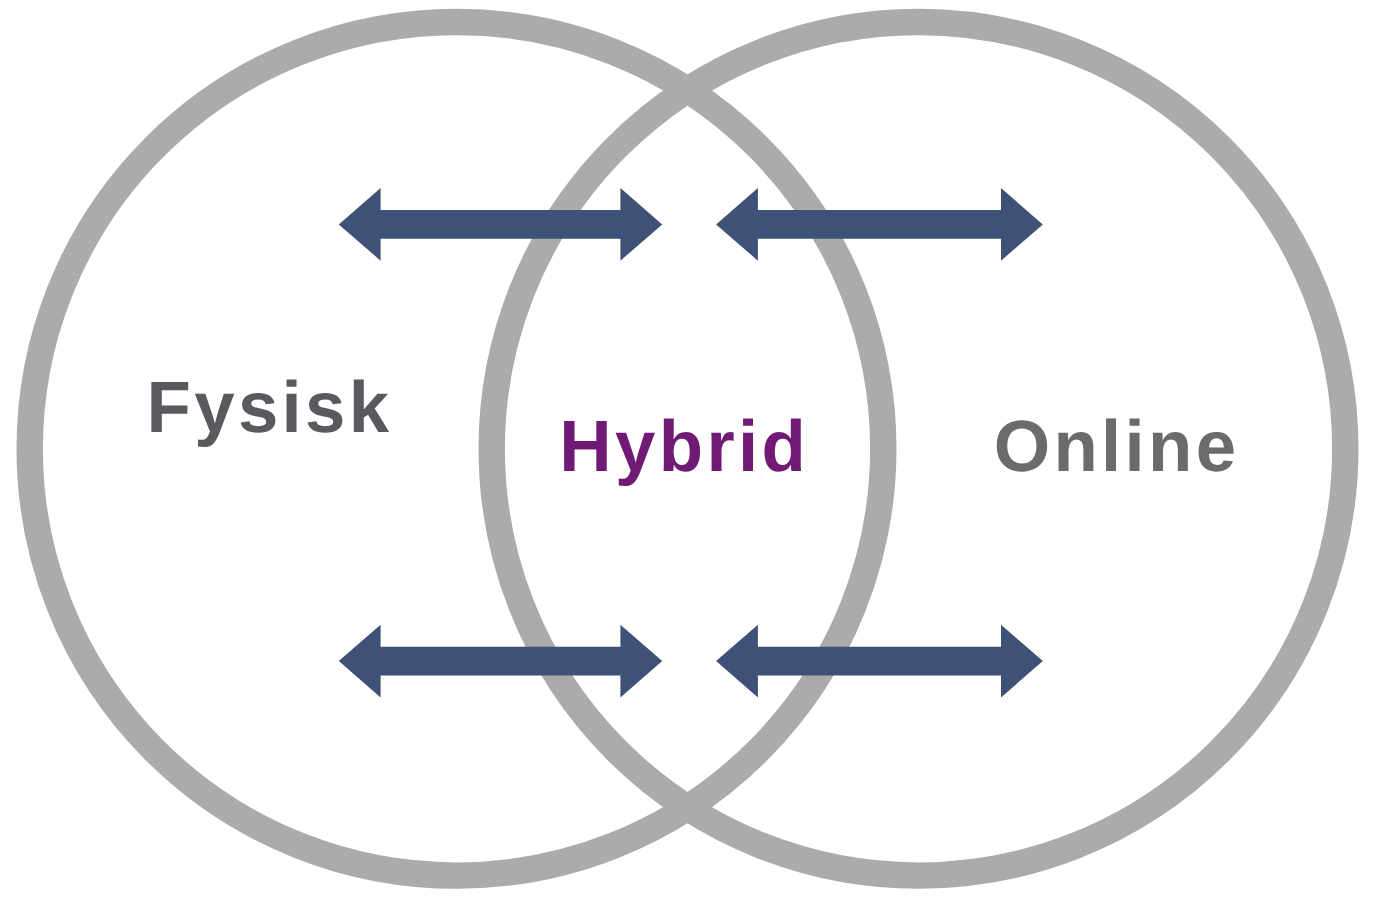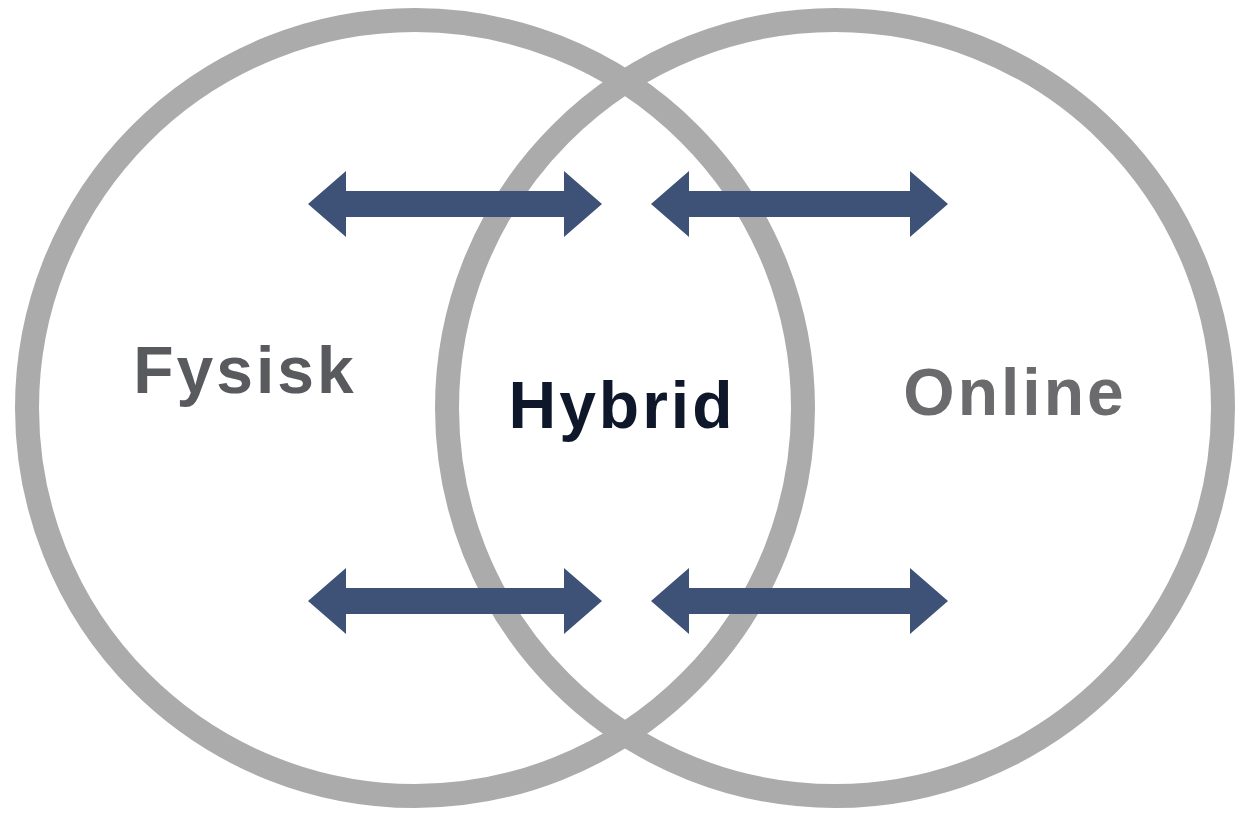--- a/index.html
+++ b/index.html
@@ -20,21 +20,21 @@
     position: absolute;
     font-weight: 700;
     font-size: 66px;
     line-height: 72px;
     letter-spacing: 3px;
     text-align: center;
     white-space: nowrap;
   }
   .label-left  { left: 45px;  top: 334px; width: 400px; }
   .label-mid   { left: 472px; top: 369px; width: 300px; }
-  .label-right { left: 865px; top: 356px; width: 300px; }
+  .label-right { left: 865px; top: 369px; width: 300px; }
   .label .line { display: block; }
 </style>
 </head>
 <body>
 
 <div class="canvas" style="background-color: rgb(255, 255, 255);">
 
   <svg class="venn-svg" viewBox="0 0 1256 830">
 
     <circle cx="415" cy="408" r="388" fill="none" stroke-width="24" stroke="#ABABAB"></circle>
@@ -43,16 +43,16 @@
     <polygon points="308,204 346,171 346,191 564,191 564,171 602,204 564,237 564,217 346,217 346,237" fill="#3E5278"></polygon>
     <polygon points="651,204 689,171 689,191 910,191 910,171 948,204 910,237 910,217 689,217 689,237" fill="#3E5278"></polygon>
     <polygon points="308,601 346,568 346,588 564,588 564,568 602,601 564,634 564,614 346,614 346,634" fill="#3E5278"></polygon>
     <polygon points="651,601 689,568 689,588 910,588 910,568 948,601 910,634 910,614 689,614 689,634" fill="#3E5278"></polygon>
   </svg>
 
   <div class="label label-left" style="color: rgb(89, 90, 94);">
     <span class="line">Fysisk</span>
   </div>
 
-  <div class="label label-mid" style="color: #0f172a;">Hybrid</div>
+  <div class="label label-mid" style="color: #701a75;">Hybrid</div>
 
   <div class="label label-right" style="color: rgb(107, 107, 109);">Online</div>
 </div>
 
 </body></html>

